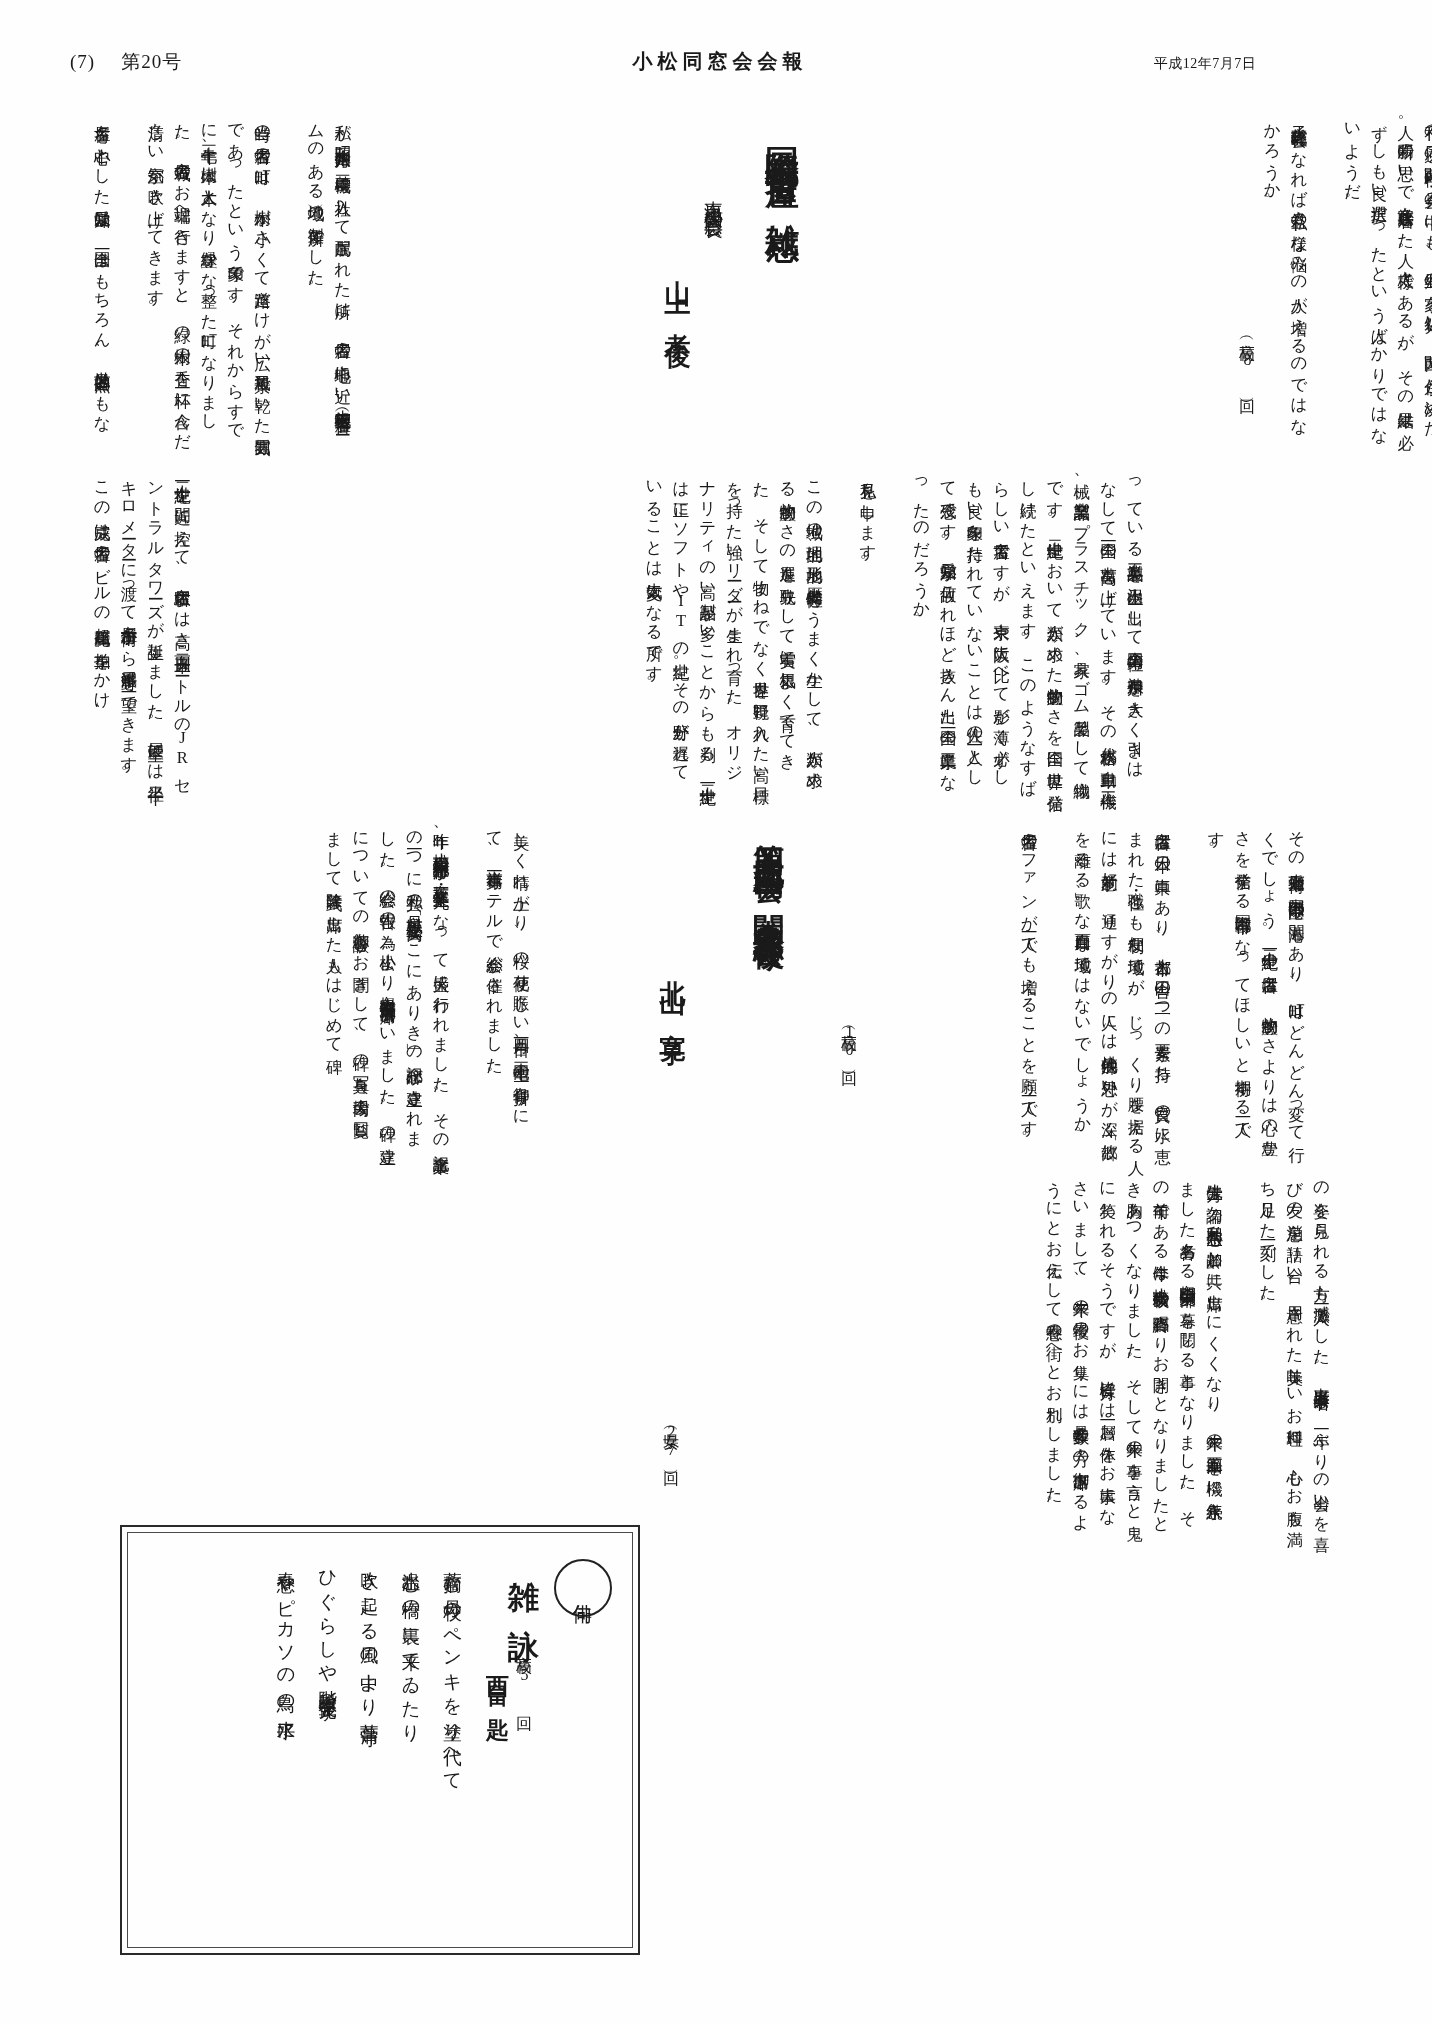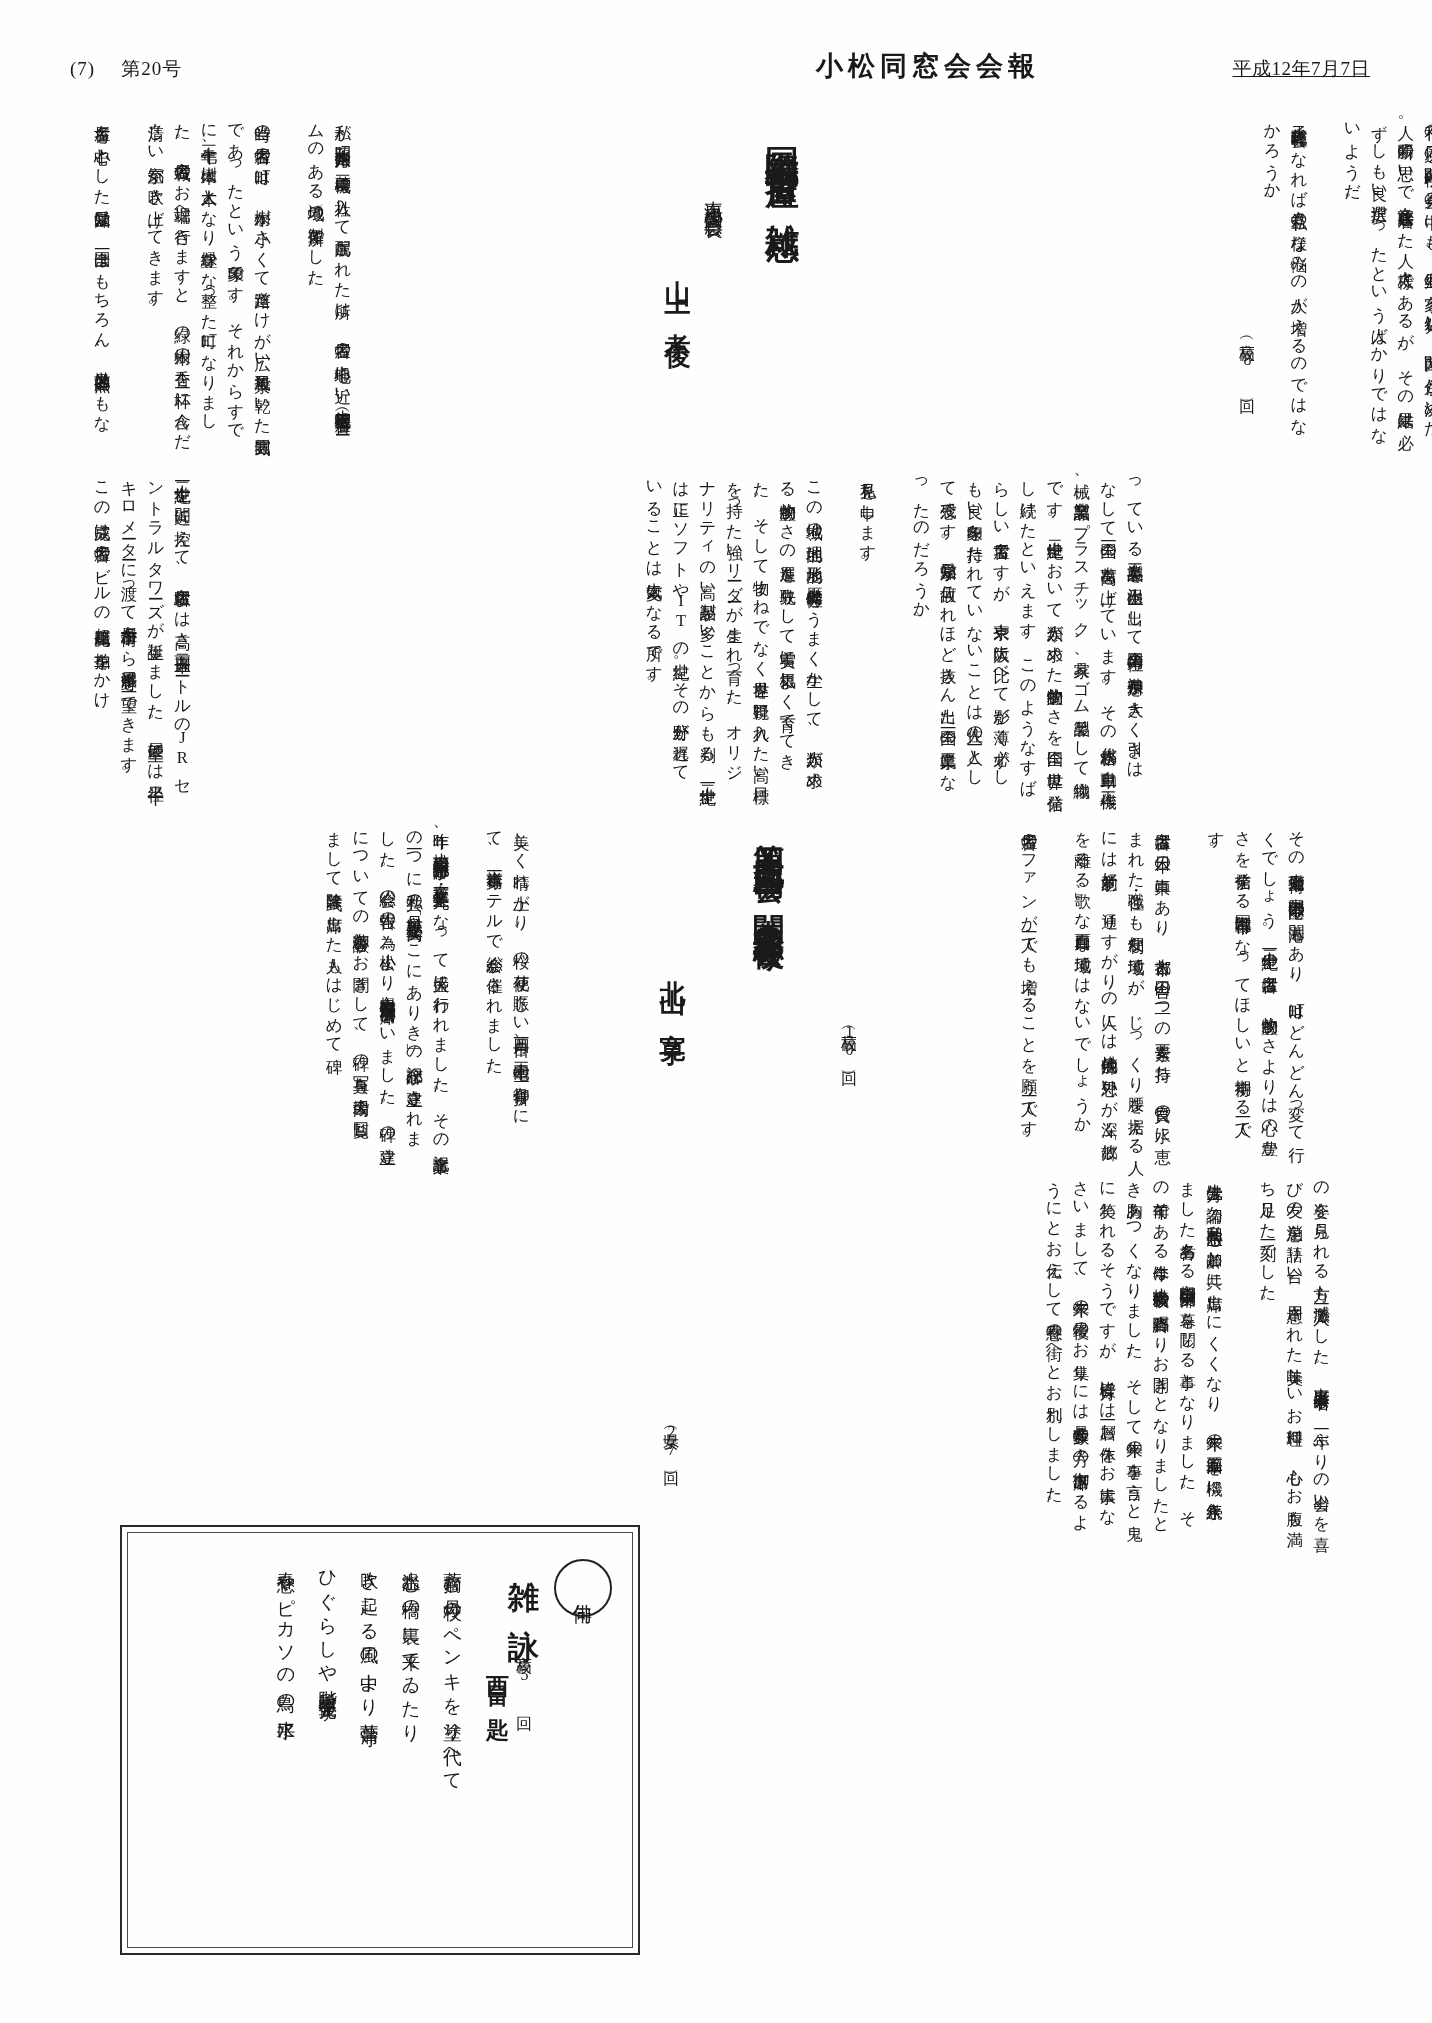--- a/index.html
+++ b/index.html
@@ -36,31 +36,30 @@
   .masthead-left {
     display: flex;
     align-items: baseline;
     gap: 26px;
     width: 330px;
     font-size: 19px;
     letter-spacing: 1px;
   }
   .masthead-center {
     flex: 1;
-    text-align: right;
-    font-size: 27px;
+    text-align: center;
+    font-size: 20px;
     letter-spacing: 5px;
     font-weight: bold;
   }
   .masthead-right {
     width: 330px;
-    text-align: right;
-    font-size: 19px;
+    text-align: center;
+    font-size: 14px;
     letter-spacing: 0.5px;
-    text-decoration: underline;
   }
 
   
   .block {
     position: absolute;
   }
   .block-body {
     writing-mode: vertical-rl;
     text-orientation: upright;
     font-size: 16.5px;

